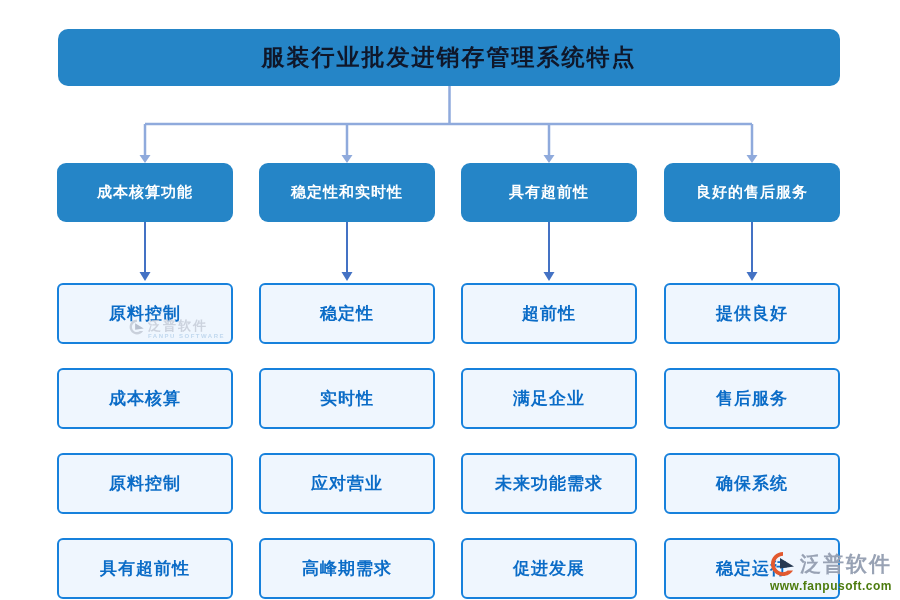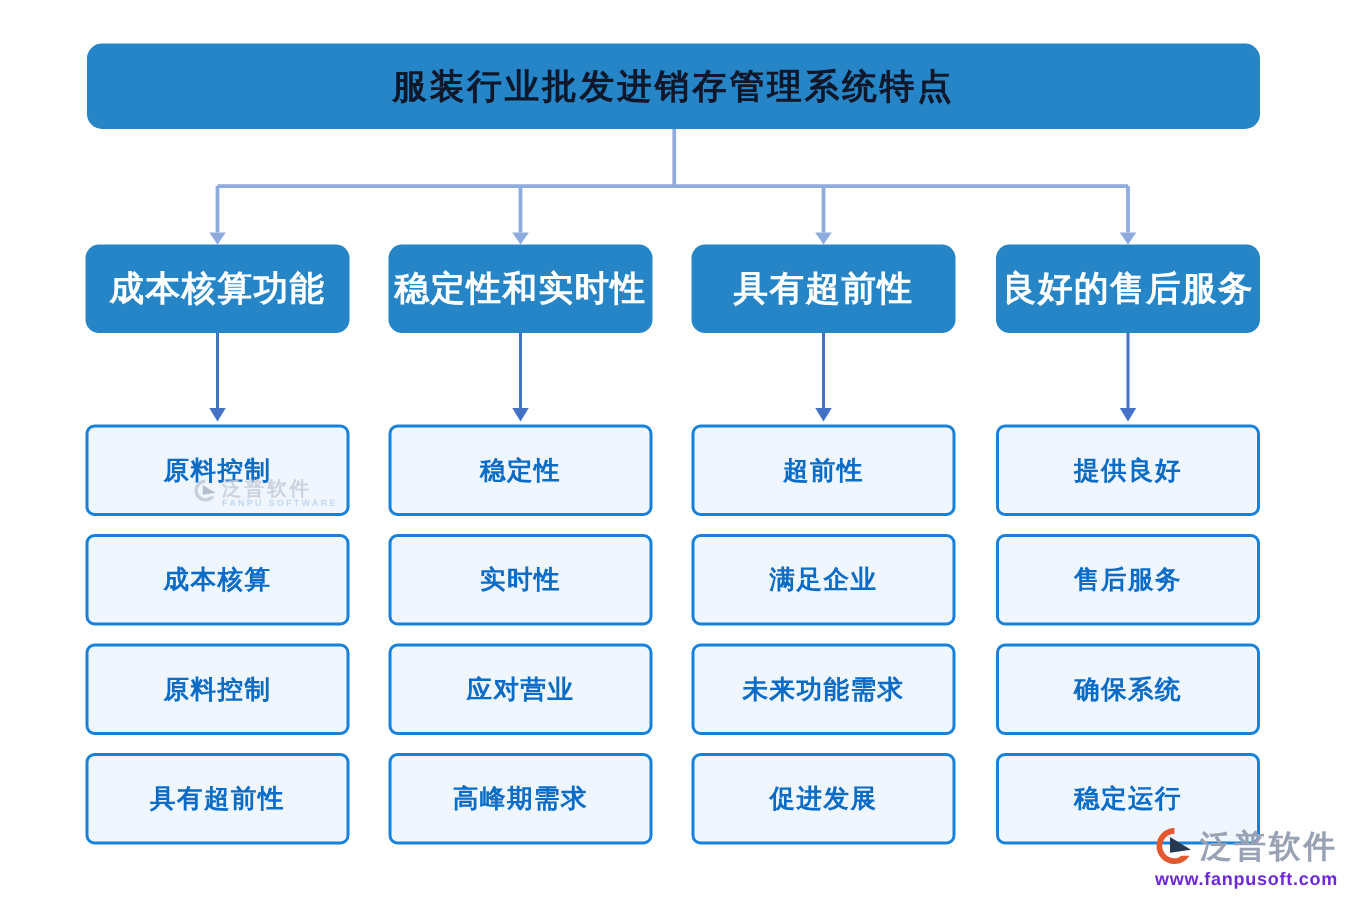--- a/index.html
+++ b/index.html
@@ -31,26 +31,26 @@
   .column { position: absolute; top: 163px; width: 176px; z-index: 2; }
   .col-1 { left: 57px; }
   .col-2 { left: 259px; }
   .col-3 { left: 461px; }
   .col-4 { left: 664px; }
 
   .branch-box {
     height: 59px; margin-bottom: 61px;
     background: #2585C7; border-radius: 9px;
     display: flex; align-items: center; justify-content: center;
-    color: #ffffff; font-size: 23px; font-weight: bold; letter-spacing: 1px;
+    color: #ffffff; font-size: 15px; font-weight: bold; letter-spacing: 1px;
   }
 
   .leaf-box {
     position: relative;
-    height: 61px; margin-bottom: 12px;
+    height: 61px; margin-bottom: 24px;
     background: #EFF6FE; border: 2px solid #1781DC; border-radius: 6px;
     display: flex; align-items: center; justify-content: center;
     color: #0B6CC7; font-size: 17px; font-weight: bold; letter-spacing: 1px;
   }
   .leaf-box:last-child { margin-bottom: 0; }
 
   
   .inner-watermark {
     position: absolute; right: 6px; bottom: 2px;
     display: flex; align-items: flex-start; gap: 3px;
@@ -67,21 +67,21 @@
   .footer-logo {
     position: absolute; right: 8px; bottom: 7px;
     display: flex; flex-direction: column; align-items: center;
     z-index: 3;
   }
   .footer-logo .logo-row { display: flex; align-items: center; gap: 4px; }
   .footer-logo .logo-name {
     color: #98A2B4; font-size: 21px; font-weight: bold; letter-spacing: 2px;
   }
   .footer-logo .logo-url {
-    color: #6d28d9; font-size: 12px; font-weight: bold; margin-top: 1px; letter-spacing: 0.5px;
+    color: #4d7c0f; font-size: 12px; font-weight: bold; margin-top: 1px; letter-spacing: 0.5px;
   }
 </style>
 </head>
 <body>
 
 <div id="stage">
 
   <svg id="connectors" viewBox="0 0 900 600" xmlns="http://www.w3.org/2000/svg">
 
     <path d="M449.5 86 V124" stroke="#8FAADC" stroke-width="2.5" fill="none"></path>

